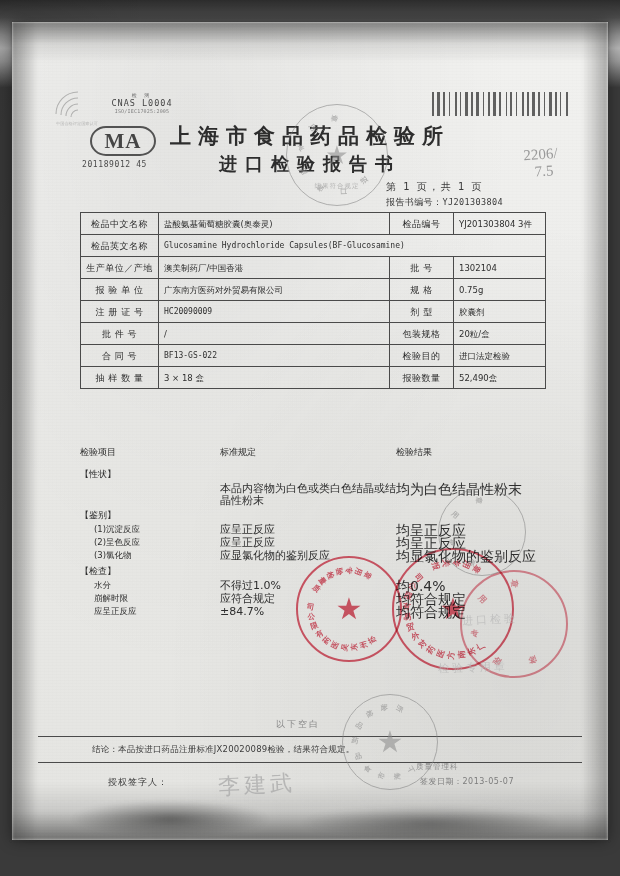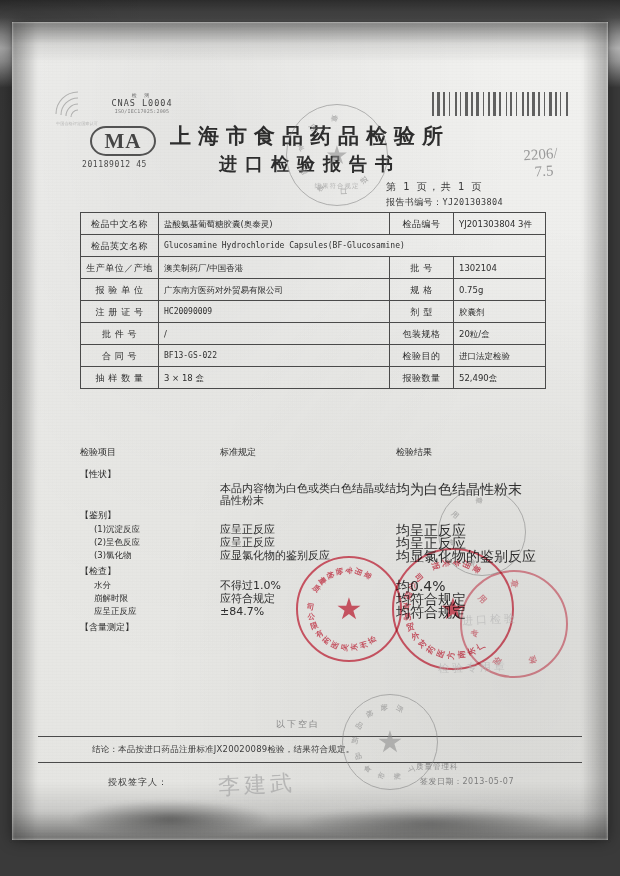--- a/index.html
+++ b/index.html
@@ -407,21 +407,20 @@
       <div class="row">
         <div class="c1">崩解时限</div>
         <div class="c2">应符合规定</div>
         <div class="c3">均符合规定</div>
       </div>
       <div class="row">
         <div class="c1">应呈正反应</div>
         <div class="c2">±84.7%</div>
         <div class="c3">均符合规定</div>
       </div>
-      <div class="group">【含量测定】</div>
     </div>
 </div>
 
 <div id="blank-note">以下空白</div>
 
 <div id="rule-top"></div>
 <div id="conclusion">结论：本品按进口药品注册标准JX20020089检验，结果符合规定。</div>
 <div id="rule-bottom"></div>
 <div id="signer-label">授权签字人：</div>
 <div id="signature">李建武</div>

